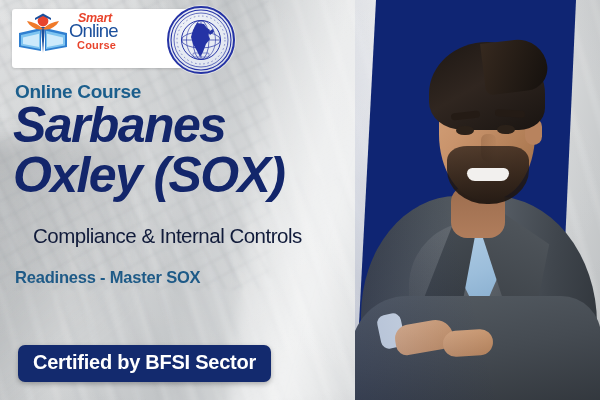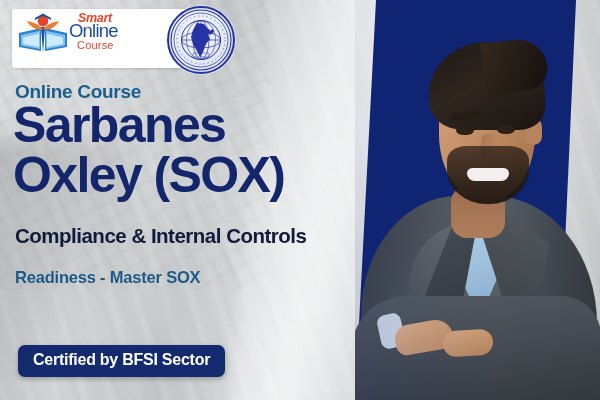--- a/index.html
+++ b/index.html
@@ -278,21 +278,21 @@
     font-size: 18.5px;
     font-weight: normal;
     color: #1b4f9c;
     letter-spacing: -0.8px;
     line-height: 1;
   }
   .lt-course {
     position: absolute;
     left: 8px; top: 29px;
     font-size: 11px;
-    font-weight: normal;
+    font-weight: bold;
     color: #e8442c;
     letter-spacing: 0.2px;
     line-height: 1;
   }
   .lt-tag {
     position: absolute;
     left: 7px; top: 45px;
     width: 136px;
     text-align: center;
     font-size: 8.6px;
@@ -325,27 +325,28 @@
   }
   .title {
     position: absolute;
     left: 13px; top: 101px;
     font-size: 50px;
     font-weight: bold;
     color: #13266b;
     letter-spacing: -1.6px;
     line-height: 0.99;
     white-space: nowrap;
+    font-style: italic;
   }
   .title .l2 { display: block; }
   .subtitle {
     position: absolute;
-    left: 15px; top: 226px;
+    left: 33px; top: 226px;
     font-size: 20.5px;
-    font-weight: bold;
+    font-weight: normal;
     color: #111b3a;
     letter-spacing: -0.5px;
     line-height: 1;
     white-space: nowrap;
   }
   .tagline {
     position: absolute;
     left: 15px; top: 267px;
     font-size: 16.5px;
     font-weight: bold;
@@ -359,21 +360,21 @@
   .cert-badge {
     position: absolute;
     left: 18px; top: 345px;
     padding: 6px 15px 7px 15px;
     background: #132a6e;
     border-radius: 7px;
     box-shadow: 0 2px 5px rgba(0,0,0,0.28);
   }
   .cert-badge span {
     display: block;
-    font-size: 16px;
+    font-size: 20px;
     font-weight: bold;
     color: #ffffff;
     letter-spacing: -0.25px;
     line-height: 1.18;
     white-space: nowrap;
   }
 </style>
 </head>
 <body>
 

